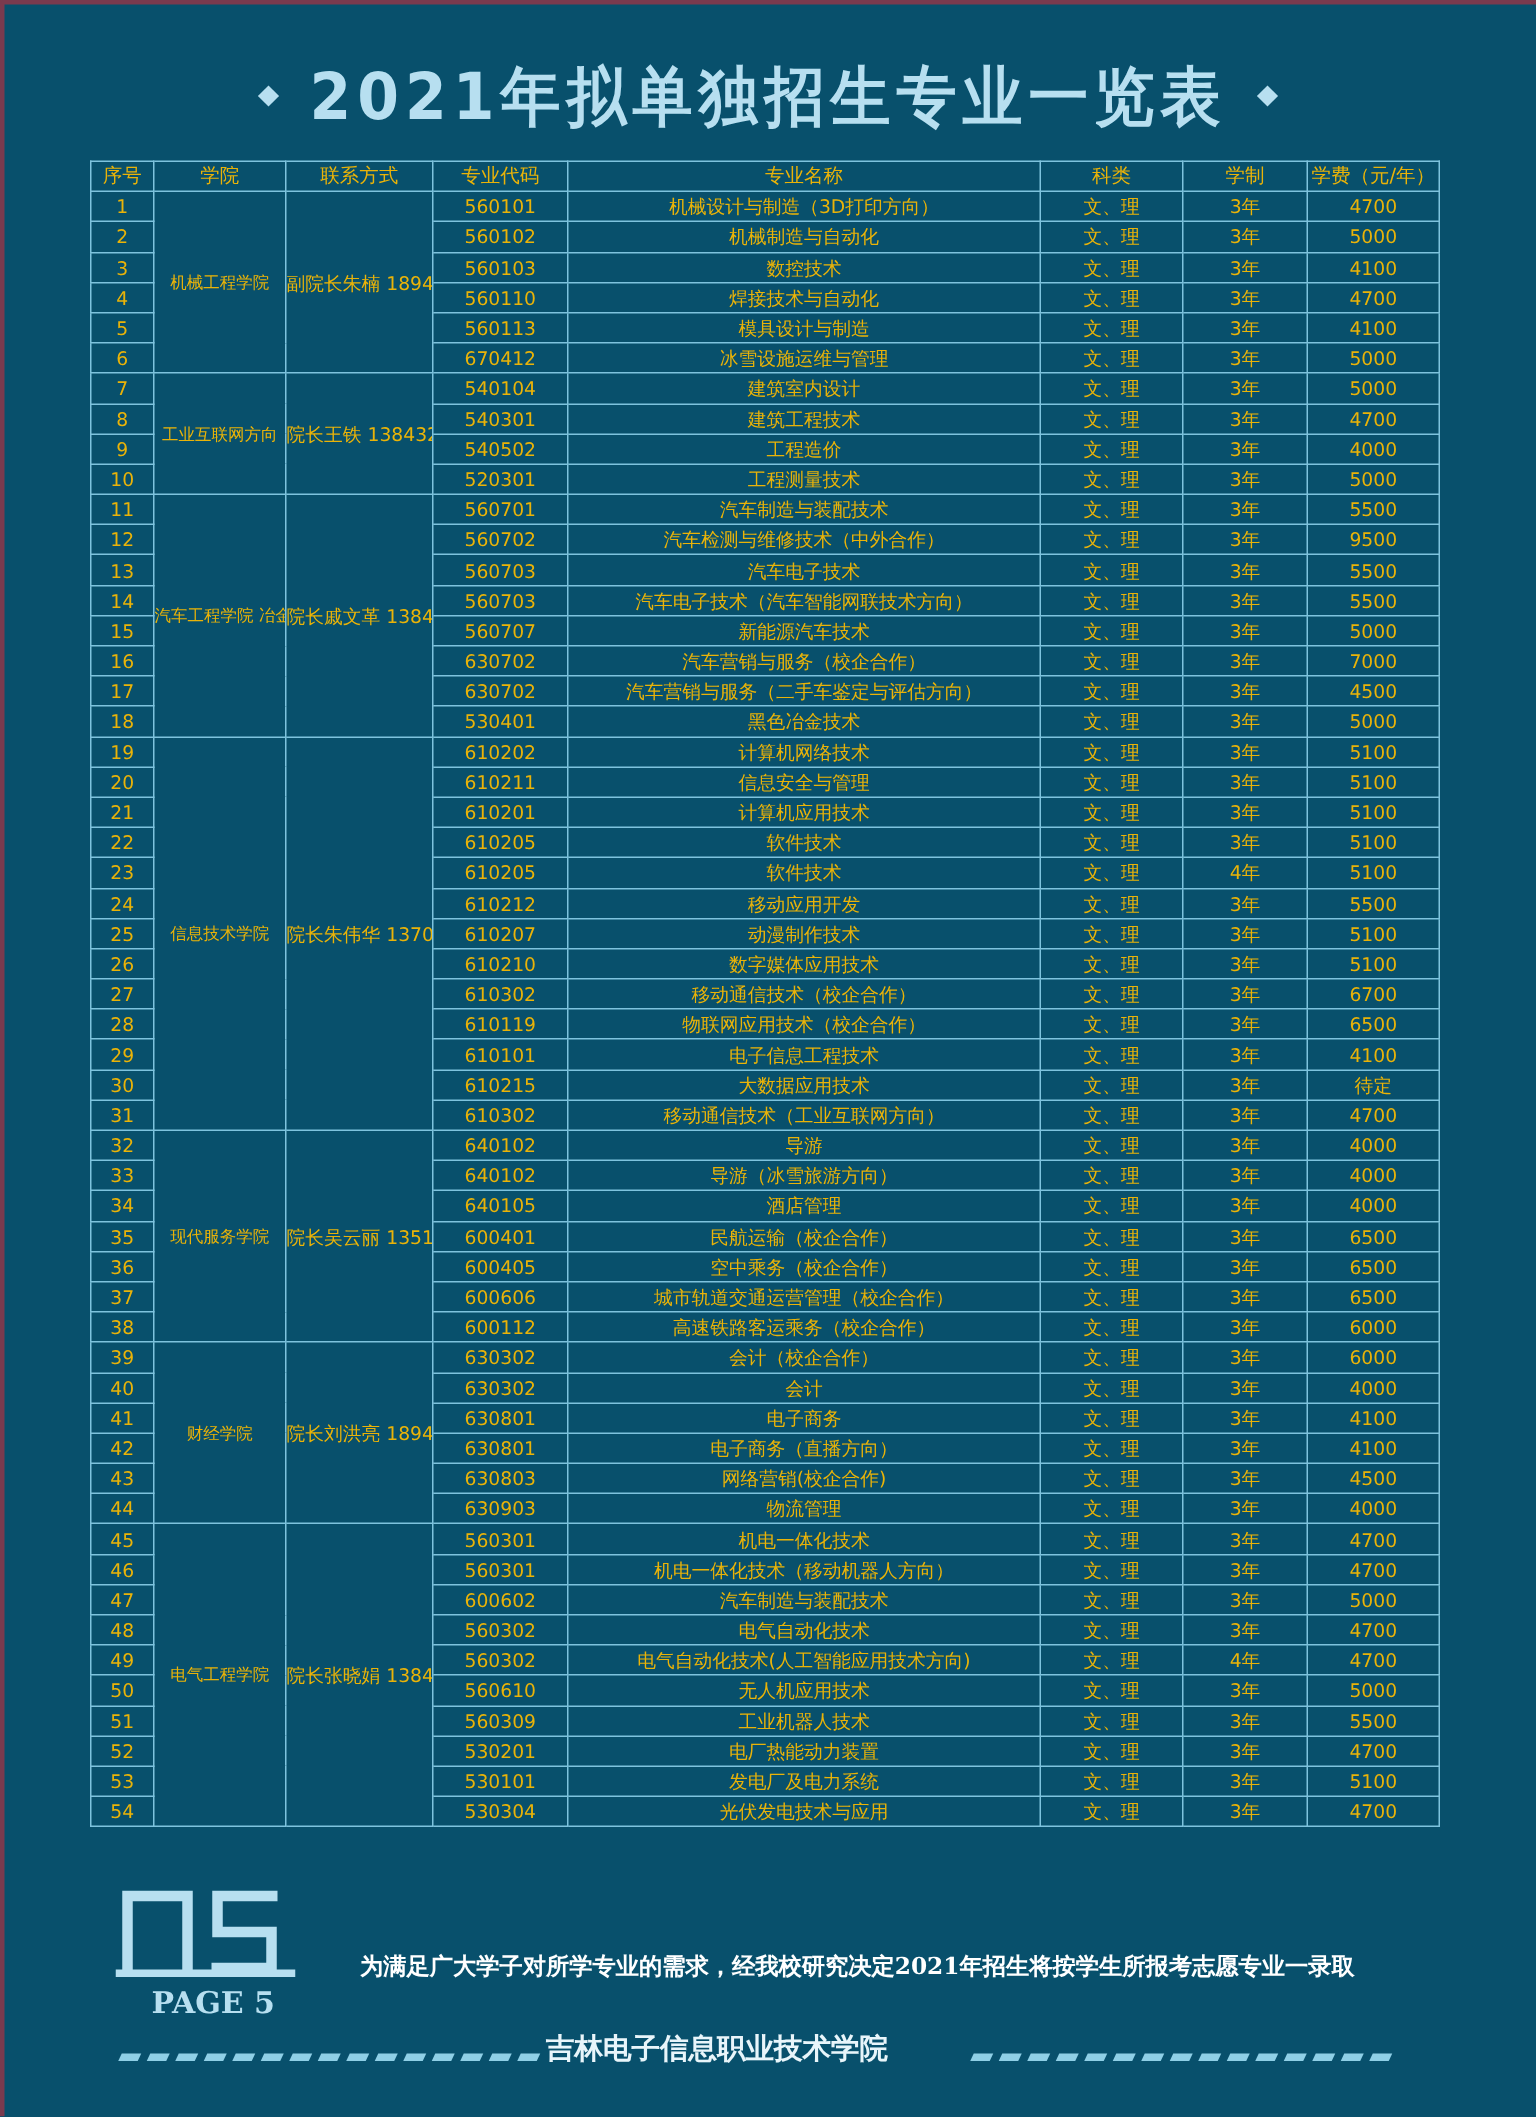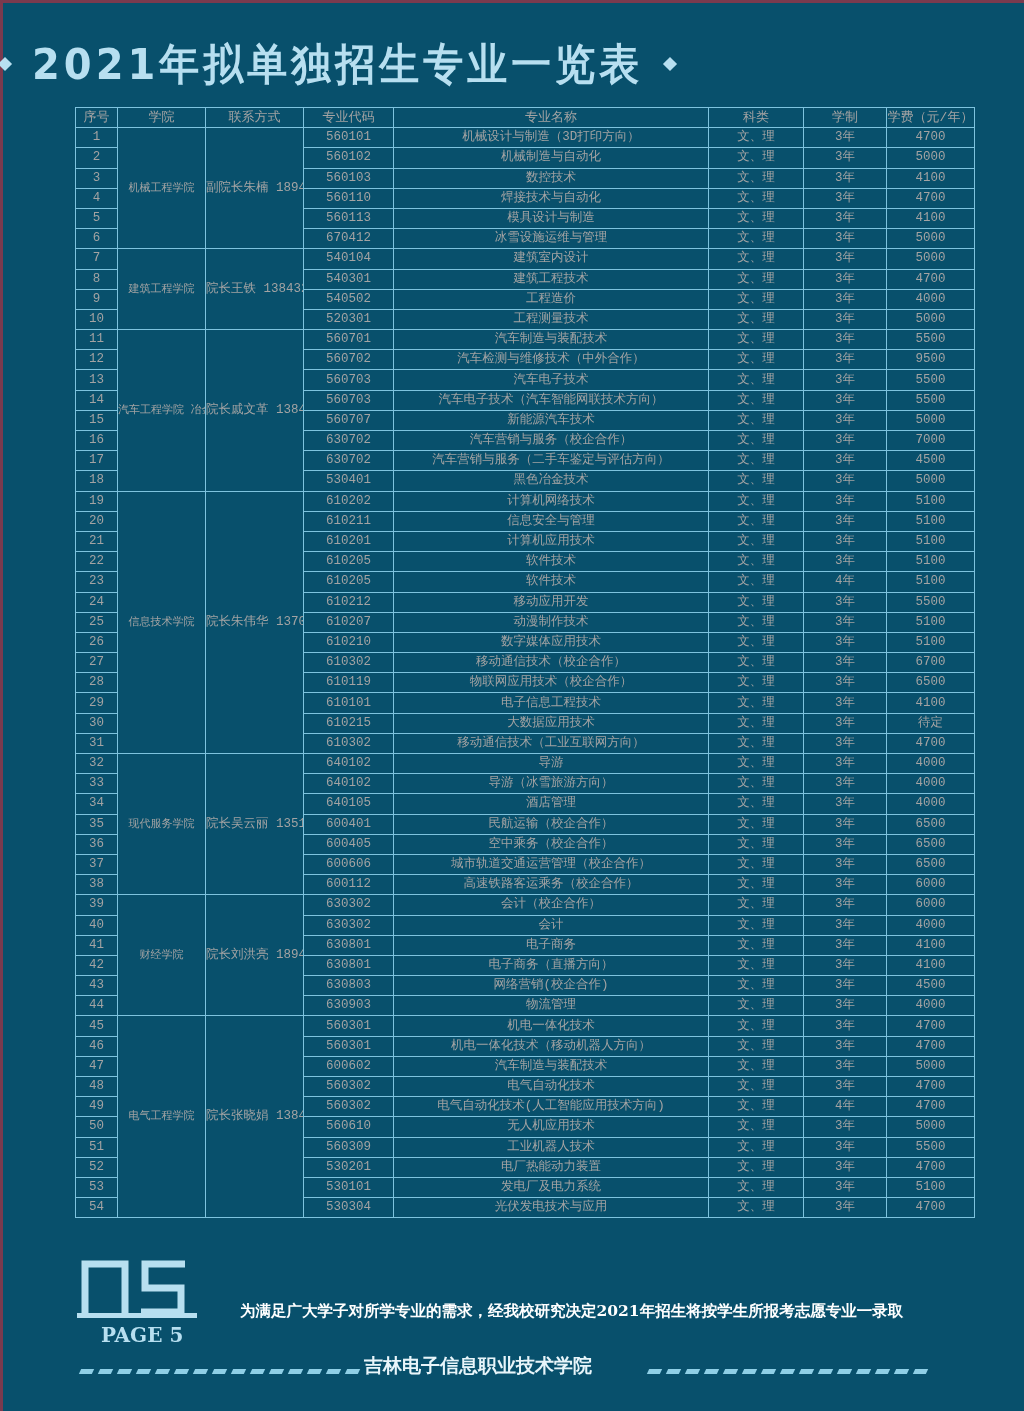--- a/index.html
+++ b/index.html
@@ -7,32 +7,32 @@
     width:1024px; height:1411px; overflow:hidden;
     background:#08506c;
     font-family:"DejaVu Sans", sans-serif;
     color:#c8e6f2;
     position:relative;
   }
   .frame-top { position:absolute; left:0; top:0; width:1024px; height:3px; background:#7a3a4e; }
   .frame-left { position:absolute; left:0; top:0; width:3px; height:1411px; background:#7a3a4e; }
   .title-wrap {
     position:absolute; left:0; top:34px; width:1024px; height:60px;
-    display:flex; align-items:center; gap:22px;
+    display:flex; align-items:center; justify-content:center; gap:22px;
   }
   .diamond { width:10px; height:10px; background:#b7dff0; transform:rotate(45deg); }
   .title {
     font-family:"DejaVu Sans", sans-serif; font-weight:bold;
     font-size:40px; color:#b7dff0; letter-spacing:4px;
     transform:scaleY(1.08);
   }
   table.majors {
-    position:absolute; left:75px; top:107px; width:899px;
+    position:absolute; left:60px; top:107px; width:899px;
     border-collapse:collapse; table-layout:fixed;
-    font-size:12.5px; color:#a3a3a3;font-family:Liberation Mono, monospace;
+    font-size:12.5px; color:#eab308;
   }
   table.majors th, table.majors td {
     border:1.5px solid #7ec3de; text-align:center; padding:0;
     height:19.2px; line-height:19px; white-space:nowrap; overflow:hidden;
   }
   table.majors th { font-weight:normal; font-size:13px; }
   td.college { white-space:normal; line-height:20px; font-size:11px; }
   td.contact { white-space:pre-line; line-height:17px; font-size:12.5px; }
   .notice {
     position:absolute; left:240px; top:1257px; width:740px;
@@ -141,21 +141,21 @@
       <tr>
         <td>6</td>
         <td>670412</td>
         <td>冰雪设施运维与管理</td>
         <td>文、理</td>
         <td>3年</td>
         <td>5000</td>
       </tr>
       <tr>
         <td>7</td>
-        <td class="college" rowspan="4">建筑工程学院</td>
+        <td class="college" rowspan="4">工业互联网方向</td>
         <td class="contact" rowspan="4">院长王铁
 13843237002
 QQ群号：
 856699986</td>
         <td>540104</td>
         <td>建筑室内设计</td>
         <td>文、理</td>
         <td>3年</td>
         <td>5000</td>
       </tr>

